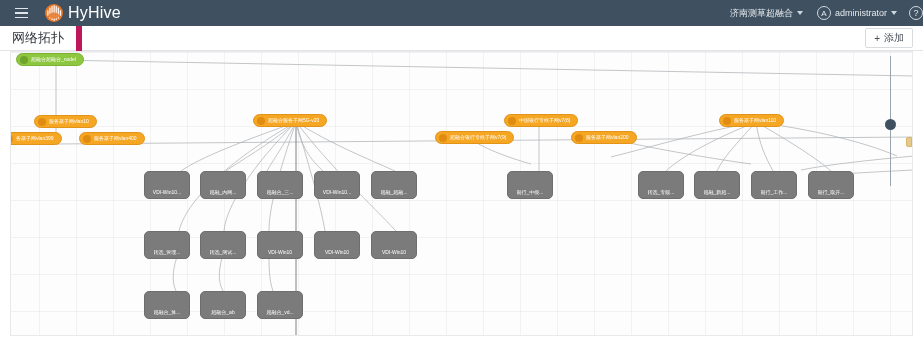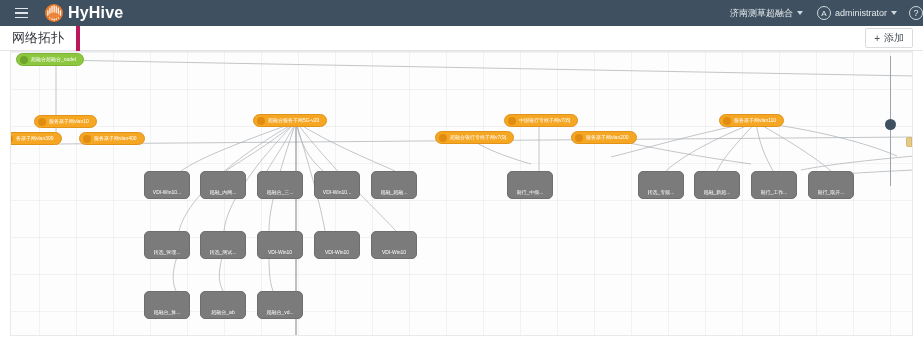--- a/index.html
+++ b/index.html
@@ -26,21 +26,21 @@
     align-items: center; justify-content: center;
     gap: 3px; margin-left: 6px; cursor: pointer;
   }
   .hamburger i { display: block; width: 13px; height: 1.5px; background: #dfe5ea; }
   .brand { display: flex; align-items: center; margin-left: 8px; }
   .brand-logo {
     width: 20px; height: 20px; position: relative; margin-right: 4px;
   }
   .brand-logo svg { display: block; }
   .brand-text {
-    font-size: 16px; font-weight: bold; letter-spacing: .2px;
+    font-size: 16px; font-weight: normal; letter-spacing: .2px;
     color: #ffffff; line-height: 1;
   }
   .header-right {
     margin-left: auto; display: flex; align-items: center;
     gap: 2px;
   }
   .hdr-item {
     display: flex; align-items: center; gap: 4px;
     font-size: 9px; color: #e4e9ed; padding: 3px 6px; cursor: pointer;
     white-space: nowrap;
@@ -66,21 +66,21 @@
   .subbar {
     position: absolute; left: 0; top: 26px;
     width: 923px; height: 25px;
     background: #ffffff;
     border-bottom: 1px solid #e2e4e7;
     display: flex; align-items: center;
   }
   .page-title {
     font-size: 13px; color: #33383d; padding: 0 12px;
     line-height: 24px; height: 25px; display: flex; align-items: center;
-    border-right: 4px solid #be185d;
+    border-right: 6px solid #be185d;
   }
   .add-btn {
     margin-left: auto; margin-right: 10px;
     font-size: 10px; color: #4a5058;
     border: 1px solid #d9dcdf; border-radius: 2px;
     padding: 2px 8px; display: flex; align-items: center; gap: 4px;
     background: #fff; cursor: pointer;
   }
 
   

